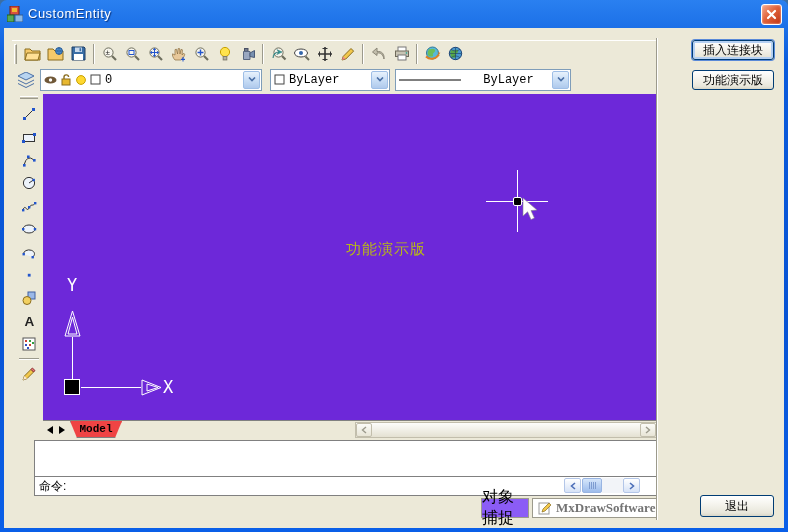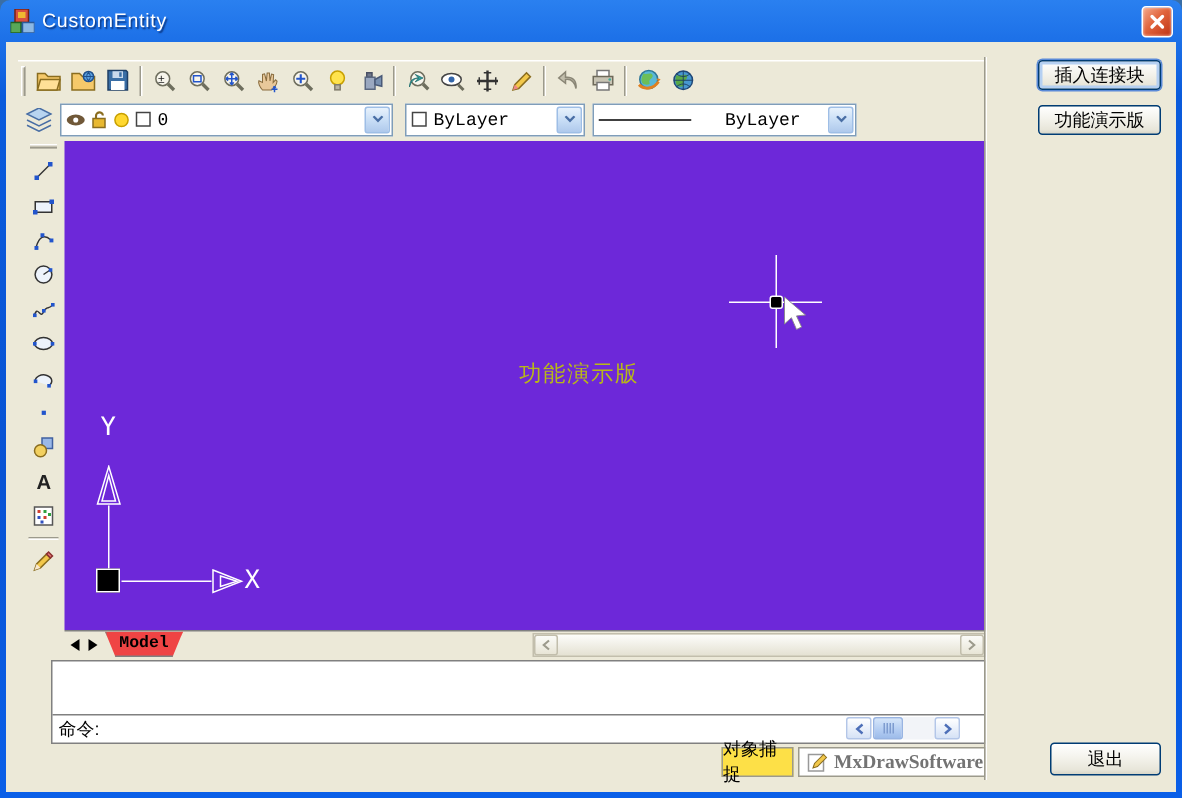--- a/index.html
+++ b/index.html
@@ -109,21 +109,21 @@
                  border:1px solid #98B4E2; border-radius:2px;
                  display:flex; align-items:center; justify-content:center; gap:1px; }
   .xp-sb-thumb i { display:block; width:1px; height:7px; background:#7E9CD0; }
   .xp-sb-track { flex:1; background:#F2F4F8; }
 
   
   .status-coords { position:absolute; left:29px; top:470px; width:445px; height:20px;
                    background:#fff; border:1px solid #9C9A8C; font-size:12px;
                    display:flex; align-items:center; padding-left:4px; white-space:pre; }
   .status-osnap { position:absolute; left:477px; top:470px; width:48px; height:20px;
-                  background:#fde047; border:1px solid #9C9A8C; font-size:12px;
+                  background:#8b5cf6; border:1px solid #9C9A8C; font-size:16px;
                   display:flex; align-items:center; justify-content:center; }
   .status-brand { position:absolute; left:528px; top:470px; width:125px; height:20px;
                   background:#fff; border:1px solid #9C9A8C; font-size:12px;
                   display:flex; align-items:center; gap:4px; padding-left:5px; }
   .brand-text { font-family:"Liberation Serif",serif; font-weight:bold; color:#737373; font-size:13px; }
 
   
   .right-divider { position:absolute; left:652px; top:10px; height:482px; width:2px;
                    border-left:1px solid #9C9A8C; border-right:1px solid #fff; }
   .xp-btn { position:absolute; height:20px; border:1px solid #003C74; border-radius:3px;

